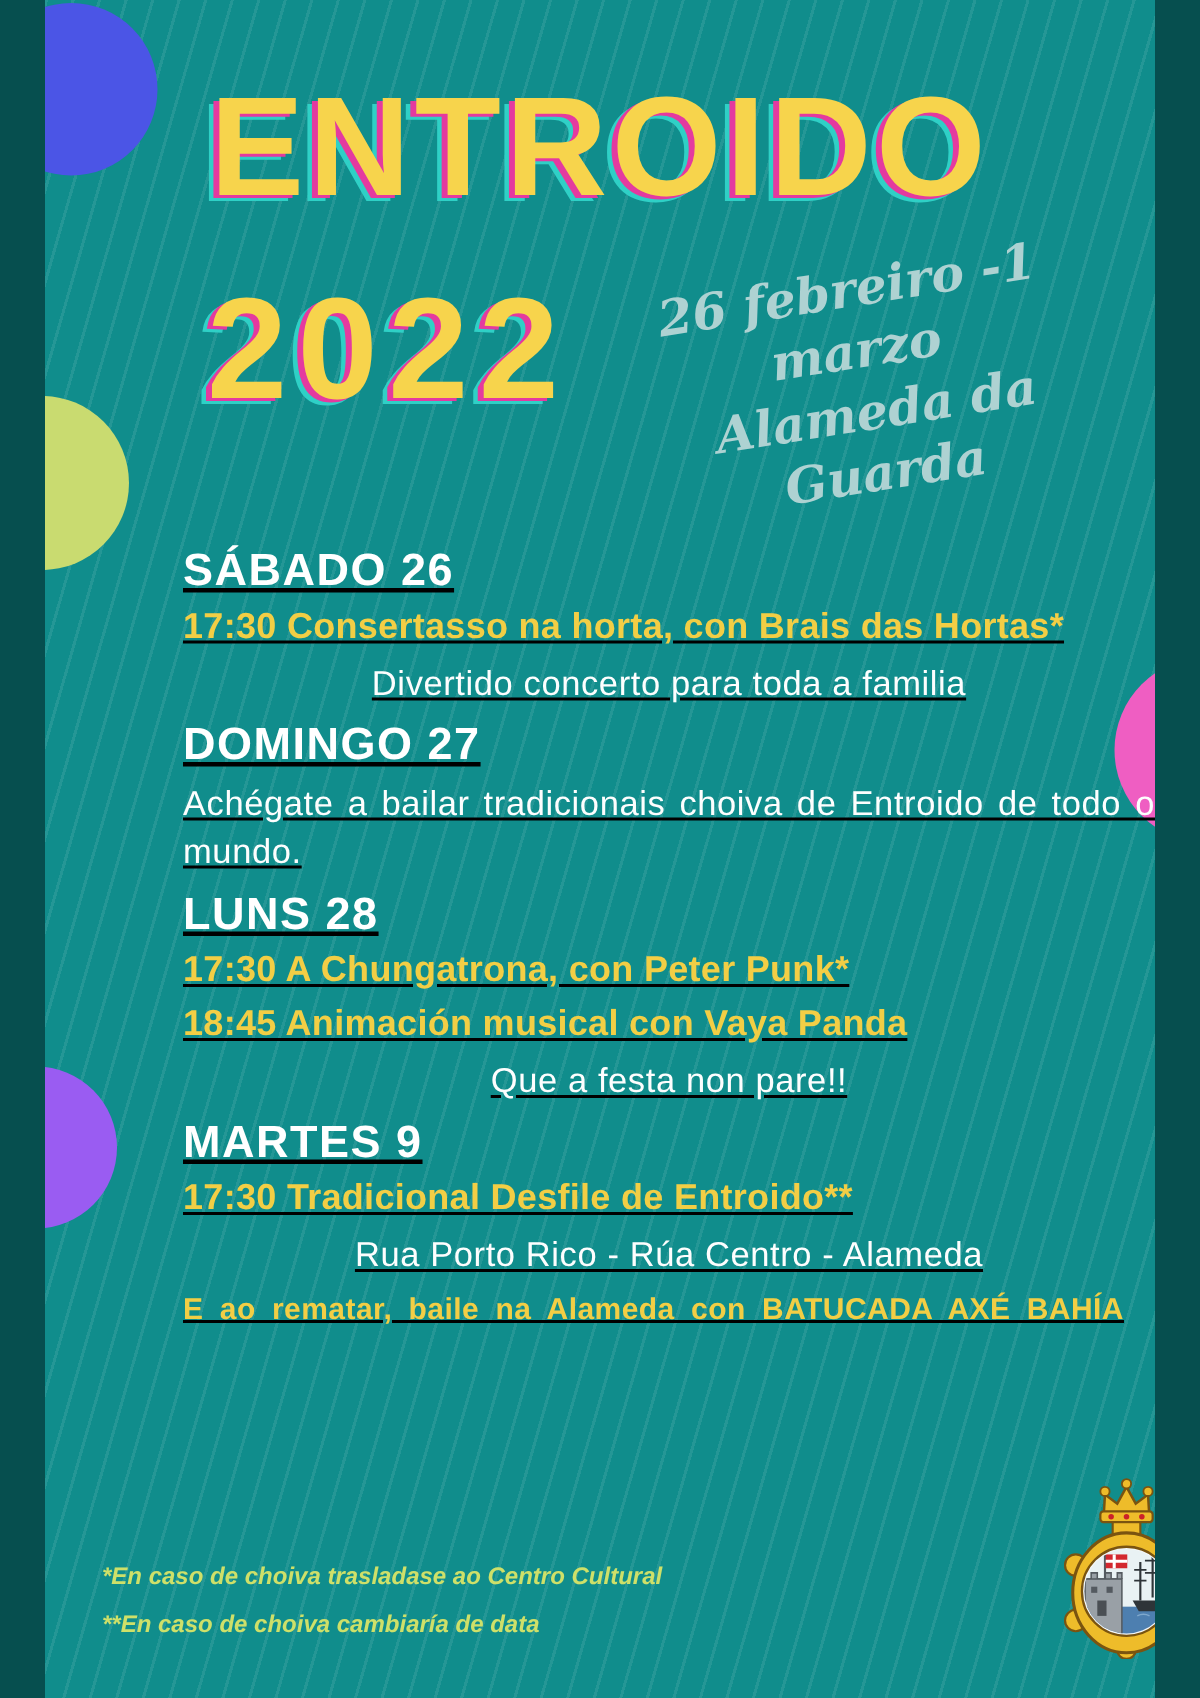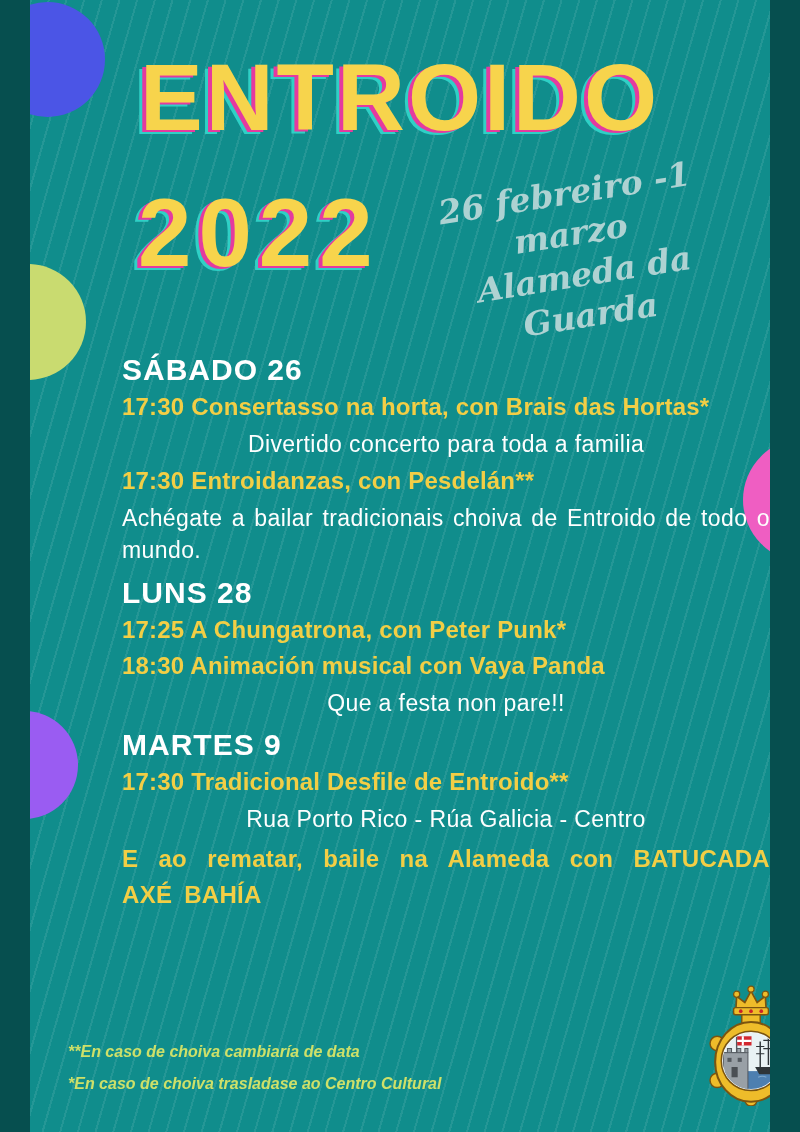--- a/index.html
+++ b/index.html
@@ -39,38 +39,38 @@
     position:absolute;left:356px;top:172px;width:376px;
     transform:rotate(-9deg);
     color:#aed2d2;
     font-family:"DejaVu Serif", serif;
     font-style:italic;font-weight:bold;
     font-size:33px;line-height:1.25;text-align:center;
   }
   .subtitle .loc{display:block;margin-left:14px;}
 
   .schedule{
-    position:absolute;left:92px;top:352px;width:648px;
+    position:absolute;left:92px;top:363px;width:648px;text-decoration:underline;
   }
   .day{
     color:#ffffff;font-size:30px;font-weight:800;letter-spacing:1px;
     line-height:1.2;margin:8px 0 4px 0;white-space:nowrap;
   }
   .section:first-child .day{margin-top:0;}
   .line-event{
     color:#f2ce45;font-size:24px;font-weight:800;letter-spacing:.2px;
     line-height:1.25;margin:0 0 6px 0;white-space:nowrap;
   }
   .line-desc{
     color:#fdfefe;font-size:23px;font-weight:400;letter-spacing:.4px;
     line-height:1.4;margin:0 0 6px 0;white-space:nowrap;text-align:center;
   }
   .line-desc.wrap{white-space:normal;text-align:justify;margin-bottom:4px;}
   .line-closing{
-    color:#f2ce45;font-size:24px;font-weight:800;letter-spacing:.3px;
+    color:#f2ce45;font-size:20px;font-weight:800;letter-spacing:.3px;
     line-height:1.5;margin:2px 0 0 0;
     white-space:normal;text-align:justify;word-spacing:5px;
   }
   .footnotes{
     position:absolute;left:38px;top:1042px;width:500px;
     color:#cee069;font-style:italic;font-weight:bold;
     font-size:16px;line-height:1.2;
   }
   .footnotes .note{margin:0 0 13px 0;}
   .crest{position:absolute;left:679px;top:985px;width:84px;height:121px;}
@@ -96,43 +96,43 @@
 
   <div class="schedule">
 
     <div class="section">
       <div class="day">SÁBADO 26</div>
       <div class="line-event">17:30 Consertasso na horta, con Brais das Hortas*</div>
       <div class="line-desc">Divertido concerto para toda a familia</div>
     </div>
 
     <div class="section">
-      <div class="line-event">17:30 Entroidanzas, con Pesdelán**</div>
+      <div class="day">DOMINGO 27</div>
       <div class="line-desc wrap">Achégate a bailar tradicionais choiva de Entroido de todo o mundo.</div>
     </div>
 
     <div class="section">
       <div class="day">LUNS 28</div>
-      <div class="line-event">17:25 A Chungatrona, con Peter Punk*</div>
-      <div class="line-event">18:30 Animación musical con Vaya Panda</div>
+      <div class="line-event">17:30 A Chungatrona, con Peter Punk*</div>
+      <div class="line-event">18:45 Animación musical con Vaya Panda</div>
       <div class="line-desc">Que a festa non pare!!</div>
     </div>
 
     <div class="section">
       <div class="day">MARTES 9</div>
       <div class="line-event">17:30 Tradicional Desfile de Entroido**</div>
-      <div class="line-desc">Rua Porto Rico - Rúa Galicia - Centro</div>
+      <div class="line-desc">Rua Porto Rico - Rúa Centro - Alameda</div>
       <div class="line-closing">E ao rematar, baile na Alameda con BATUCADA AXÉ BAHÍA</div>
     </div>
 
   </div>
 
   <div class="footnotes">
+    <div class="note">*En caso de choiva trasladase ao Centro Cultural</div>
     <div class="note">**En caso de choiva cambiaría de data</div>
-    <div class="note">*En caso de choiva trasladase ao Centro Cultural</div>
   </div>
 
   <div class="crest">
     <svg viewBox="0 0 82 118" width="84" height="121">
       <defs>
         <clipPath id="scene">
             <circle cx="41" cy="74" r="27.5"></circle>
           </clipPath>
       </defs>
 

